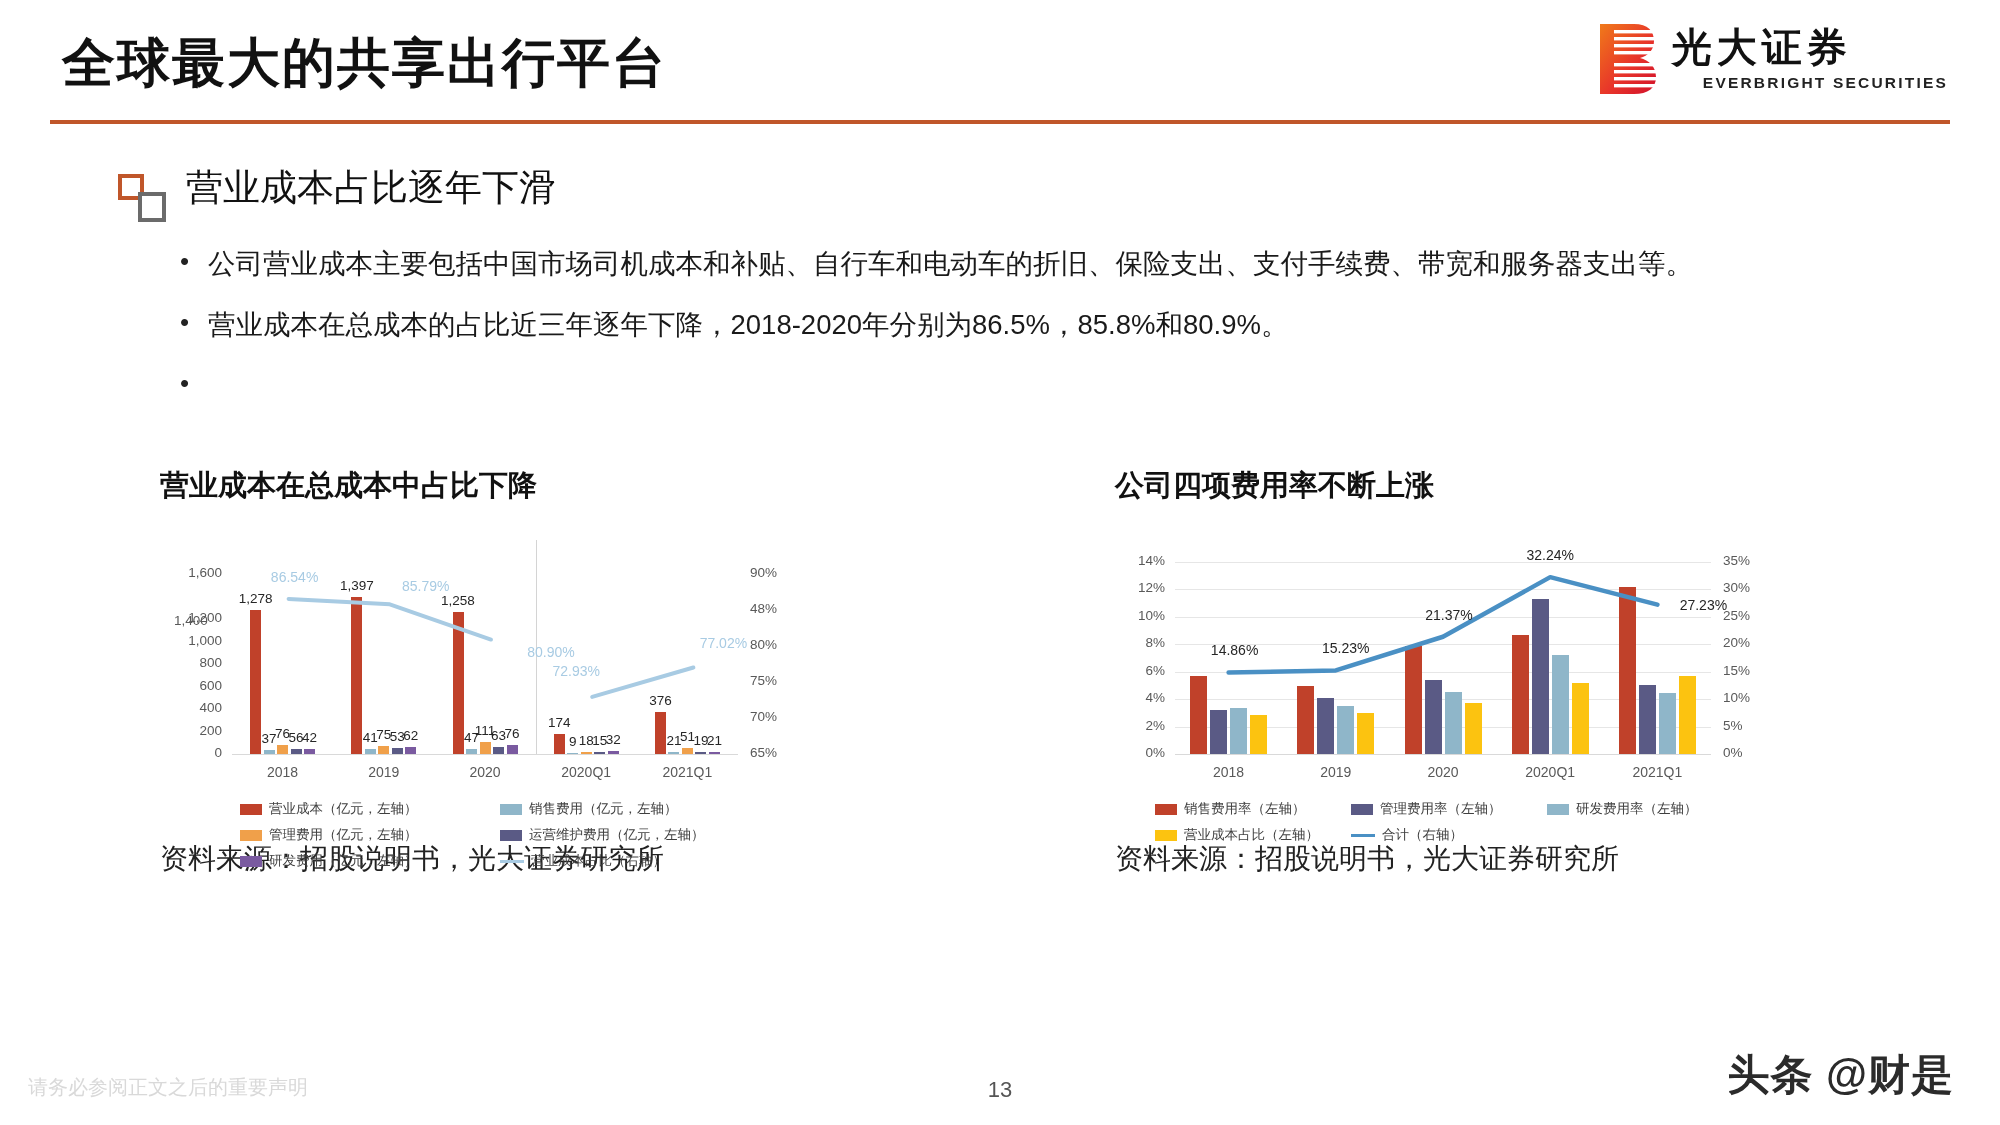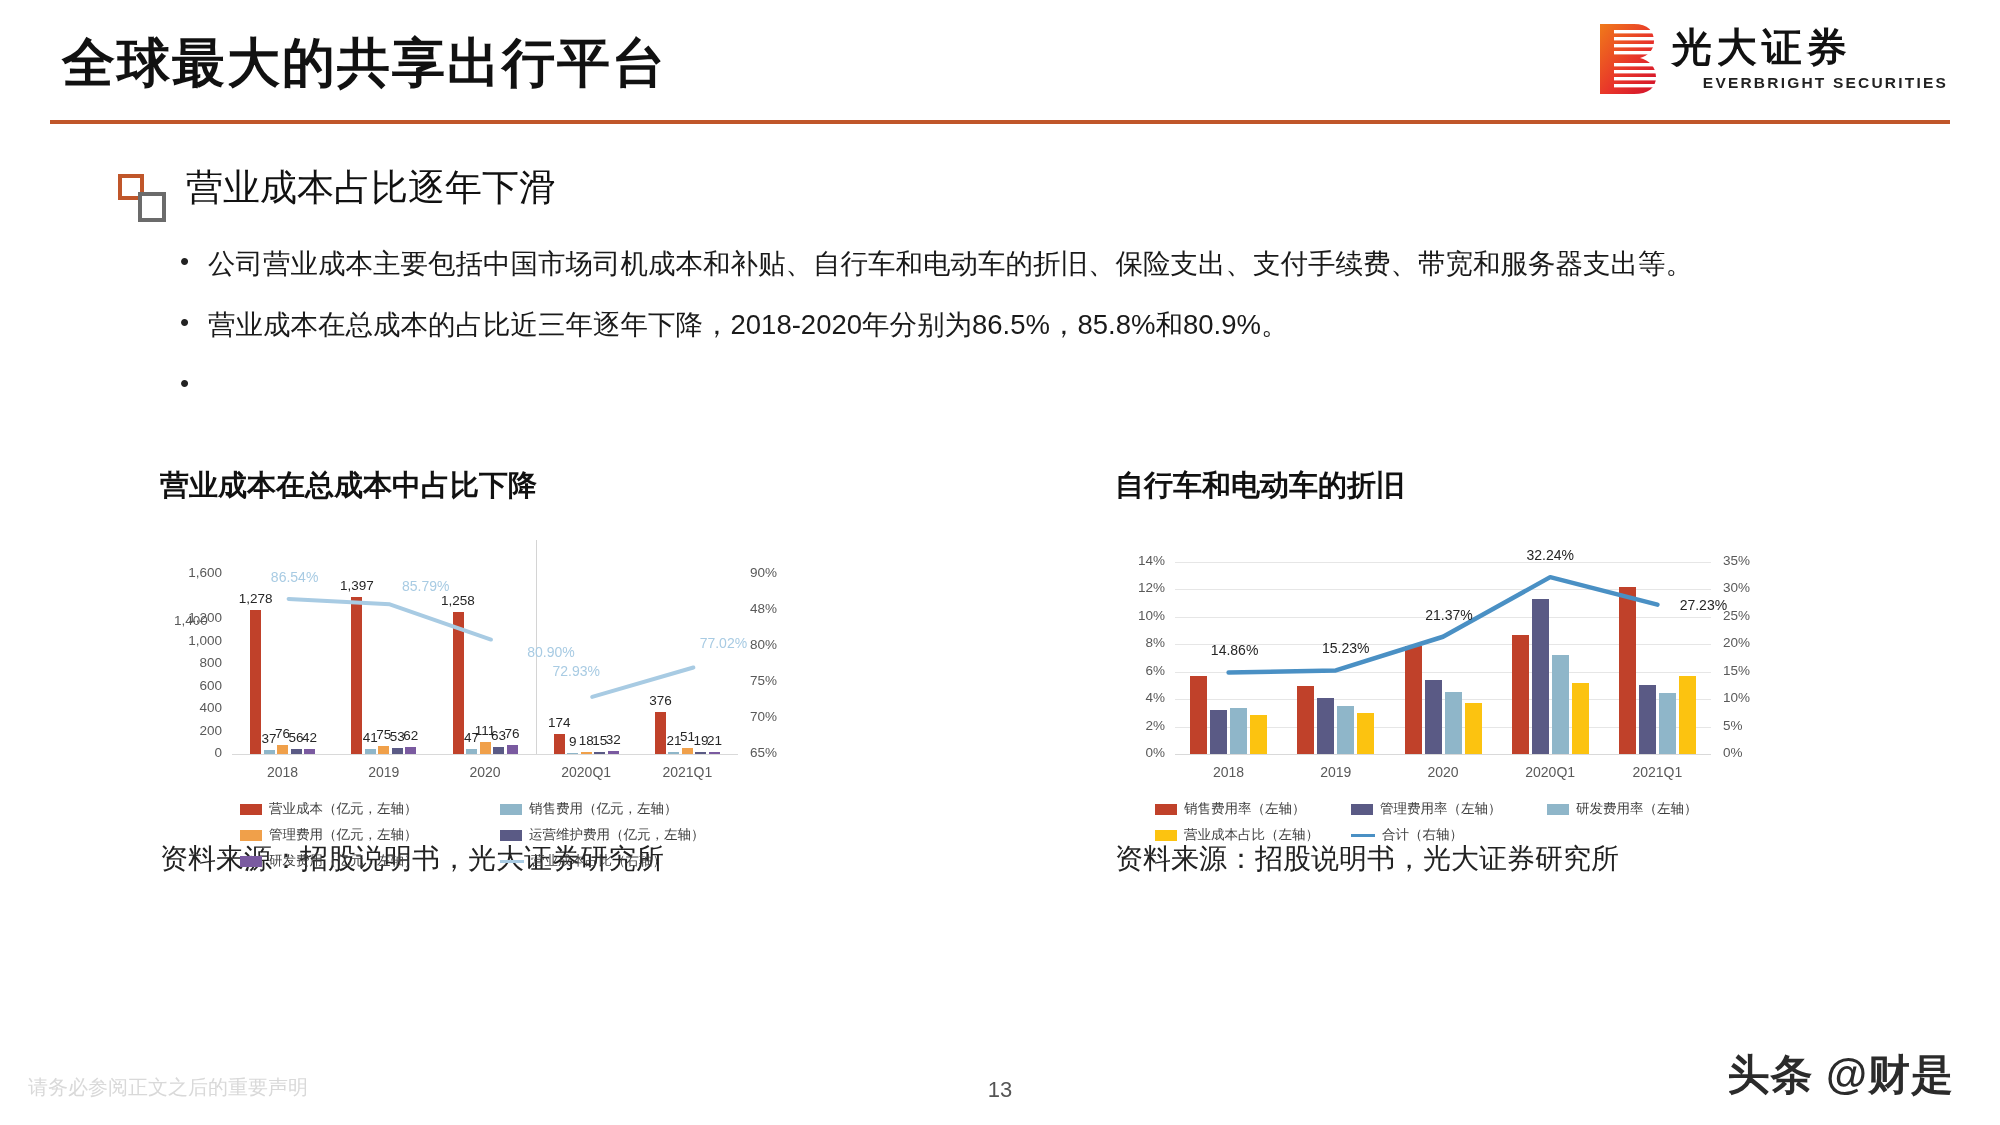--- a/index.html
+++ b/index.html
@@ -234,21 +234,21 @@
         </div>
         <div class="lg-item" style="position:absolute;left:340px;top:52px;">
           <div class="lg-line" style="background:#a8cbe3;"></div>
           <div class="">营业成本占比（右轴）</div>
         </div>
       </div>
     <div class="src" style="margin-top:40px;">资料来源：招股说明书，光大证券研究所</div>
   </div>
 
   <div class="panel" style="left:1115px;top:466px;width:790px;">
-    <div class="panel-title">自行车和电动车的折旧</div>
+    <div class="panel-title">公司四项费用率不断上涨</div>
     <div class="chart" id="chart-right" style="margin-top:34px;width:790px;height:260px;position:relative;">
         <div class="gridline" style="left:60px;top:22px;width:536px;"></div>
         <div class="gridline" style="left:60px;top:49.42857142857143px;width:536px;"></div>
         <div class="gridline" style="left:60px;top:76.85714285714286px;width:536px;"></div>
         <div class="gridline" style="left:60px;top:104.28571428571429px;width:536px;"></div>
         <div class="gridline" style="left:60px;top:131.71428571428572px;width:536px;"></div>
         <div class="gridline" style="left:60px;top:159.14285714285714px;width:536px;"></div>
         <div class="gridline" style="left:60px;top:186.57142857142858px;width:536px;"></div>
         <div class="baseline" style="left:60px;top:214px;width:536px;"></div>
         <div class="axis-lbl" style="left:0px;top:13px;width:50px;text-align:right;">14%</div>

